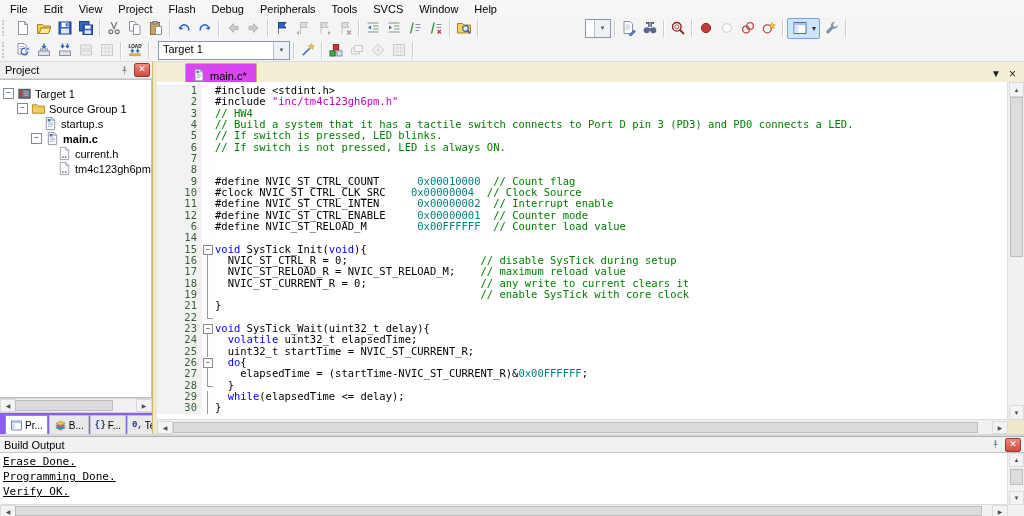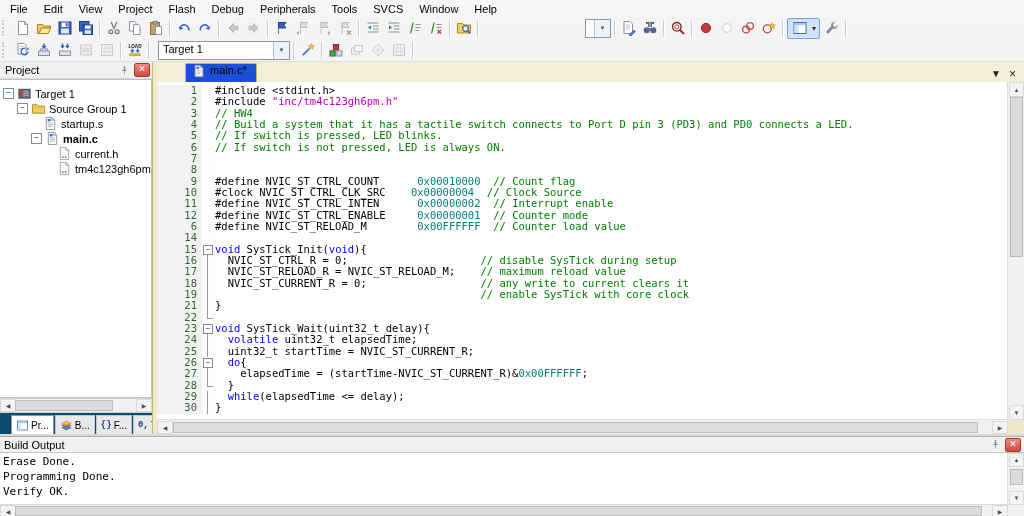--- a/index.html
+++ b/index.html
@@ -42,32 +42,32 @@
   .trow .noexp{width:12px;flex:none;}
   .trow svg{width:15px;height:15px;margin-right:3px;flex:none;}
   .trow .lbl{padding-top:1px;}
   .trow.bold .lbl{font-weight:bold;}
   
   .sb{background:#f1f1f1;}
   .sb .arr{position:absolute;display:flex;align-items:center;justify-content:center;
            font-size:6px;color:#4f4f4f;background:#f3f3f3;border:1px solid #dadada;}
   .sb .thumb{position:absolute;background:#dcdcdc;border:1px solid #bdbdbd;}
   
-  #ptabs{height:21px;background:#0c4a6e;display:flex;align-items:flex-end;padding-left:11px;border-top:1px solid #d0d0d0;}
+  #ptabs{height:21px;background:#8b5cf6;display:flex;align-items:flex-end;padding-left:5px;border-top:1px solid #d0d0d0;}
   .ltab{height:18px;display:flex;align-items:center;gap:2px;padding:0 4px;font-size:10px;border:1px solid #c2c6cc;
         border-bottom:none;background:#e9e9e9;margin-right:1px;white-space:nowrap;}
   .ltab.active{background:#fff;border-color:#8a93a3;}
   .ltab svg{width:13px;height:13px;}
   .ltab .glyph{font-family:"Liberation Mono",monospace;font-weight:bold;font-size:9px;color:#26327a;}
   
   #splitter{left:152px;top:0;width:4px;height:372px;background:#efe9cb;border-left:1px solid #c9ba6a;border-right:1px solid #c9ba6a;}
   
   #editor{left:157px;top:0;right:0;height:372px;background:#f3eed6;}
   #etabbar{left:0;top:0;right:0;height:20px;background:#f3eed6;border-bottom:1px solid #c9b05e;display:flex;align-items:flex-end;}
-  .etab{height:18px;background:#1d4ed8;border:1px solid #c9b05e;border-bottom:none;display:flex;align-items:flex-start;
+  .etab{height:18px;background:#d946ef;border:1px solid #c9b05e;border-bottom:none;display:flex;align-items:flex-end;
         gap:4px;padding:0 9px 0 6px;margin-left:28px;border-radius:2px 2px 0 0;}
   .etab svg{width:14px;height:14px;}
   #etabbtns{margin-left:auto;display:flex;align-items:center;gap:8px;padding:0 8px 3px 0;}
   #etabbtns .tbtn{font-size:10px;color:#222;line-height:10px;}
   #ecode{left:0;top:20px;right:16px;bottom:14px;background:#fff;overflow:hidden;padding-top:3px;}
   .cl{display:flex;height:11.34px;line-height:11.34px;font-family:"DejaVu Sans Mono","Liberation Mono",monospace;
       font-size:10.5px;white-space:pre;}
   .cl .num{width:40px;text-align:right;padding-right:5px;background:#f2f2f2;color:#3c5c3c;flex:none;}
   .fm{width:13px;flex:none;position:relative;background:#fdfdfd;}
   .fm.f-start::before{content:"−";position:absolute;left:1px;top:1px;width:8px;height:8px;border:1px solid #8a8a8a;
@@ -82,21 +82,21 @@
   #ehscroll{left:0;right:16px;bottom:0;height:14px;}
   #ecorner{right:0;bottom:0;width:16px;height:14px;background:#efe9cb;}
   
   #gapstrip{top:434px;left:0;right:0;height:2px;background:#d9d9d9;}
   #build{top:436px;left:0;right:0;height:68px;background:#fef9c3;border-top:1px solid #b0b0b0;}
   #bhead{left:0;top:0;right:0;height:15px;background:#f1f1f1;border-bottom:1px solid #c6c6c6;
          display:flex;align-items:center;padding:0 3px 0 4px;}
   #bhead .ttl{flex:1;}
   #bolines{left:0;top:16px;right:16px;bottom:0;background:#fff;overflow:hidden;padding:1px 0 0 3px;
            font-family:"DejaVu Sans Mono","Liberation Mono",monospace;font-size:11px;}
-  #bolines .bl{height:15px;line-height:15px;white-space:pre;}
+  #bolines .bl{height:15px;line-height:15px;white-space:pre;text-decoration:underline;}
   #bvscroll{right:0;top:16px;width:16px;bottom:0;}
   #bhscroll{top:504px;left:0;right:0;height:12px;background:#f1f1f1;border-top:1px solid #dcdcdc;}
 </style>
 </head>
 <body>
 
 <div id="app">
 
   <div id="menubar" class="abs">
       <div class="menu-item">File</div>

